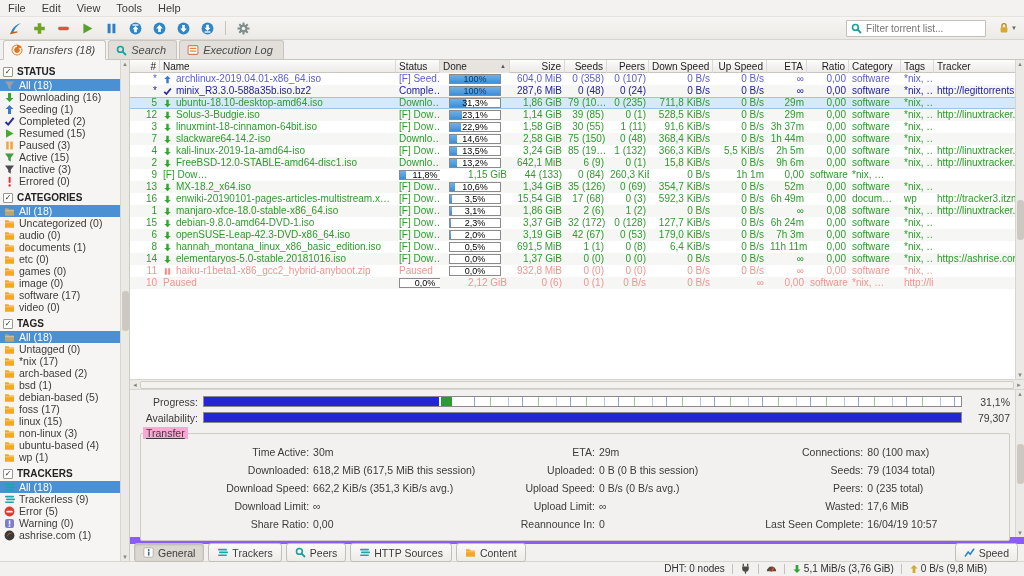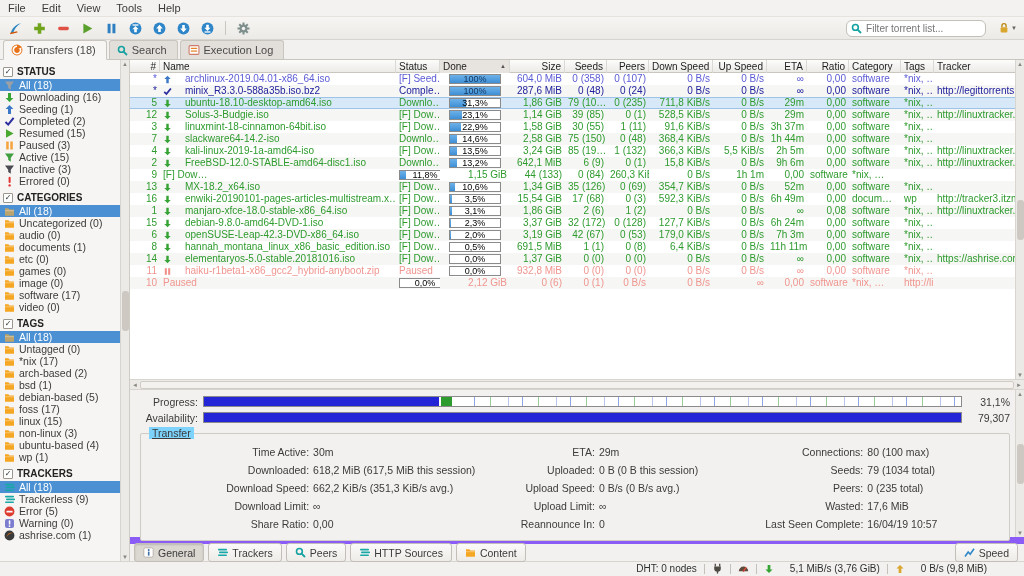--- a/index.html
+++ b/index.html
@@ -8,27 +8,27 @@
 
   
   .menubar { height:17px; display:flex; align-items:center; gap:16px; padding:0 8px; background:#f3f2f0; border-bottom:1px solid #e6e3df; font-size:11px; }
   .menubar span { cursor:default; }
 
   
   .toolbar { height:23px; display:flex; align-items:center; gap:7px; padding:0 7px; background:linear-gradient(#f6f5f3,#eceae7); border-bottom:1px solid #d8d4cf; }
   .tbtn { width:17px; height:17px; display:flex; align-items:center; justify-content:center; }
   .tsep { width:1px; height:14px; background:#c9c5bf; margin:0 2px; }
   .tspacer { flex:1; }
-  .filterbox { display:flex; align-items:center; gap:4px; background:#fff; border:1px solid #c3bfb9; border-radius:6px; height:17px; padding:0 4px; width:140px; }
+  .filterbox { display:flex; align-items:center; gap:4px; background:#fff; border:1px solid #c3bfb9; border-radius:1px; height:17px; padding:0 4px; width:140px; }
   .filterbox input { border:none; outline:none; font-size:10px; width:108px; color:#555; font-family:inherit; background:transparent; }
   .lockbtn { display:flex; align-items:center; margin-left:5px; }
   .lockbtn .dn { font-size:6px; color:#666; margin-left:1px; }
 
   
-  .tabbar { height:20px; display:flex; align-items:flex-start; gap:2px; padding:0 0 0 3px; background:#f2f1ef; border-bottom:1px solid #c8c4be; }
+  .tabbar { height:20px; display:flex; align-items:flex-start; gap:2px; padding:0 0 0 3px; background:#f2f1ef; border-bottom:1px solid #c8c4be;font-style:italic; }
   .mtab { display:flex; align-items:center; gap:4px; padding:2px 10px 2px 7px; height:19px; font-size:11px; border:1px solid #c8c4be; border-bottom:none; border-radius:3px 3px 0 0; background:#e2dfda; color:#4a4a4a; }
   .mtab.active { background:#f7f6f4; height:20px; margin-bottom:-1px; border-bottom:1px solid #f7f6f4; }
 
   
   .main { display:flex; height:501px; }
   .sidebar { width:130px; background:#f6f5f3; border-right:1px solid #cfcbc5; padding:1px 0 0 0; position:relative; font-size:10.5px; overflow:hidden; }
   .sb-inner { width:121px; }
   .sb-header { display:flex; align-items:center; gap:4px; height:15px; padding:0 3px; font-weight:bold; font-size:10px; color:#222; margin-top:3px; }
   .sb-header .cb { width:10px; height:10px; border:1px solid #9b978f; background:#fff; font-size:8px; line-height:8px; text-align:center; color:#333; border-radius:1px; }
   .sb-item { display:flex; align-items:center; gap:4px; height:12px; padding:0 2px 0 4px; white-space:nowrap; color:#3b3b3b; }
@@ -44,58 +44,58 @@
   .tgrid { display:grid; grid-template-columns:30px 236px 44px 70px 55px 42px 42px 64px 54px 40px 42px 52px 33px 1fr; align-items:center; }
   .thead { height:13px; background:linear-gradient(#fcfcfb,#ecebe8); border-bottom:1px solid #c9c5bf; font-size:10px; color:#1d1d1d; }
   .thead > div { height:13px; line-height:13px; padding:0 3px; border-right:1px solid #dcd9d4; overflow:hidden; white-space:nowrap; }
   .thead .sorted { background:#e7e4df; display:flex; justify-content:space-between; align-items:center; }
   .thead .sorted .arr { font-size:6px; color:#555; }
   .trow { height:12px; font-size:10px; white-space:nowrap; }
   .trow > div { overflow:hidden; padding:0 3px; line-height:12px; }
   .trow.zeb { background:#f6f6f4; }
   .trow.sel { background:#d7e8f8; box-shadow:inset 0 1px 0 #9dc3e8, inset 0 -1px 0 #9dc3e8; }
   .r { text-align:right; }
-  .namecell { display:flex; align-items:center; gap:13px; }
+  .namecell { display:flex; align-items:center; gap:4px; }
   .namecell .ic { display:flex; align-items:center; flex:0 0 auto; }
   .pbar { position:relative; width:52px; height:10px; border:1px solid #8a8a8a; background:#fff; margin:0 auto; }
   .pfill { position:absolute; left:0; top:0; bottom:0; background:linear-gradient(#6db1e8,#3d8fd6); }
   .ptext { position:absolute; inset:0; text-align:center; font-size:9px; line-height:9px; color:#000; }
   .tvscroll { position:absolute; top:0; right:0; width:9px; height:100%; background:#eceae6; border-left:1px solid #d8d4cf; display:flex; flex-direction:column; justify-content:space-between; align-items:center; font-size:6px; color:#8a867f; padding:1px 0; }
 
   
   .hscroll { height:10px; background:#eceae6; border-bottom:1px solid #d8d4cf; display:flex; align-items:center; justify-content:space-between; font-size:6px; color:#8a867f; padding:0 2px; }
   .hthumb { flex:1; height:8px; margin:0 2px; background:#f4f2ef; border:1px solid #d0ccc6; border-radius:2px; }
 
   
   .details { height:147px; padding:5px 14px 3px 10px; position:relative; background:#f2f1ef; }
   .prow { display:flex; align-items:center; height:13px; margin-bottom:3px; font-size:10.5px; }
   .prow .plabel { width:58px; text-align:right; margin-right:5px; }
   .bar { flex:1; height:11px; border:1px solid #8a8a8a; background:#fff; position:relative; overflow:hidden; }
   .bar .bfill { position:absolute; left:0; top:0; bottom:0; background:#2525d8; }
   .bar .bgreen { position:absolute; top:0; bottom:0; background:#2e9b2e; }
   .bar .blines { position:absolute; top:0; bottom:0; right:0; background:repeating-linear-gradient(90deg, transparent 0 13px, rgba(50,90,210,.55) 13px 14px, transparent 14px 29px, rgba(46,155,46,.5) 29px 30px, transparent 30px 47px, rgba(50,90,210,.35) 47px 48px); }
   .prow .pval { width:42px; text-align:right; margin-left:6px; }
   .fieldset { position:relative; border:1px solid #cfcbc5; border-radius:2px; margin-top:9px; padding:9px 10px 4px; height:108px; background:#f2f1ef; }
-  .fieldset .legend { position:absolute; top:-7px; left:8px; background:#7dd3fc; padding:0 3px; font-size:10.5px;text-decoration:underline; }
+  .fieldset .legend { position:absolute; top:-7px; left:2px; background:#f9a8d4; padding:0 3px; font-size:10.5px;text-decoration:underline; }
   .tcols { display:grid; grid-template-columns:1.25fr 1.05fr 1.1fr; }
   .tr-item { display:flex; height:18px; align-items:center; font-size:10.5px; }
   .tr-item .tl { flex:0 0 52%; text-align:right; padding-right:4px; }
   .tr-item .tv { white-space:nowrap; }
   .dvscroll { position:absolute; top:0; right:0; width:9px; height:100%; background:#eceae6; border-left:1px solid #d8d4cf; display:flex; flex-direction:column; justify-content:space-between; align-items:center; font-size:6px; color:#8a867f; padding:1px 0; }
 
   
   .btabs { height:24px; display:flex; align-items:center; gap:4px; padding:0 6px 0 4px; background:#f2f1ef; border-top:7px solid #8b5cf6; }
   .btab { display:flex; align-items:center; gap:4px; height:19px; padding:0 8px; font-size:10.5px; border:1px solid #c3bfb8; border-radius:3px; background:linear-gradient(#fbfaf9,#eeece8); }
   .btab.active { background:#dbd7d1; box-shadow:inset 0 1px 2px rgba(0,0,0,.15); }
   .speedbtn { margin-left:auto; }
 
   
   .statusbar { height:14px; display:flex; align-items:center; justify-content:flex-end; gap:7px; padding-right:22px; font-size:10px; background:#f2f1ef; border-top:1px solid #d8d4cf; color:#2f2f2f; }
   .ssep { width:1px; height:10px; background:#c5c1ba; }
-  .sgroup { display:flex; align-items:flex-end; gap:16px; }
+  .sgroup { display:flex; align-items:flex-end; gap:2px; }
   .statusbar .endpad { width:8px; }
   svg { display:block; }
 </style>
 </head>
 <body>
 
 <div class="menubar">
   <span>File</span>
   <span>Edit</span>
   <span>View</span>

